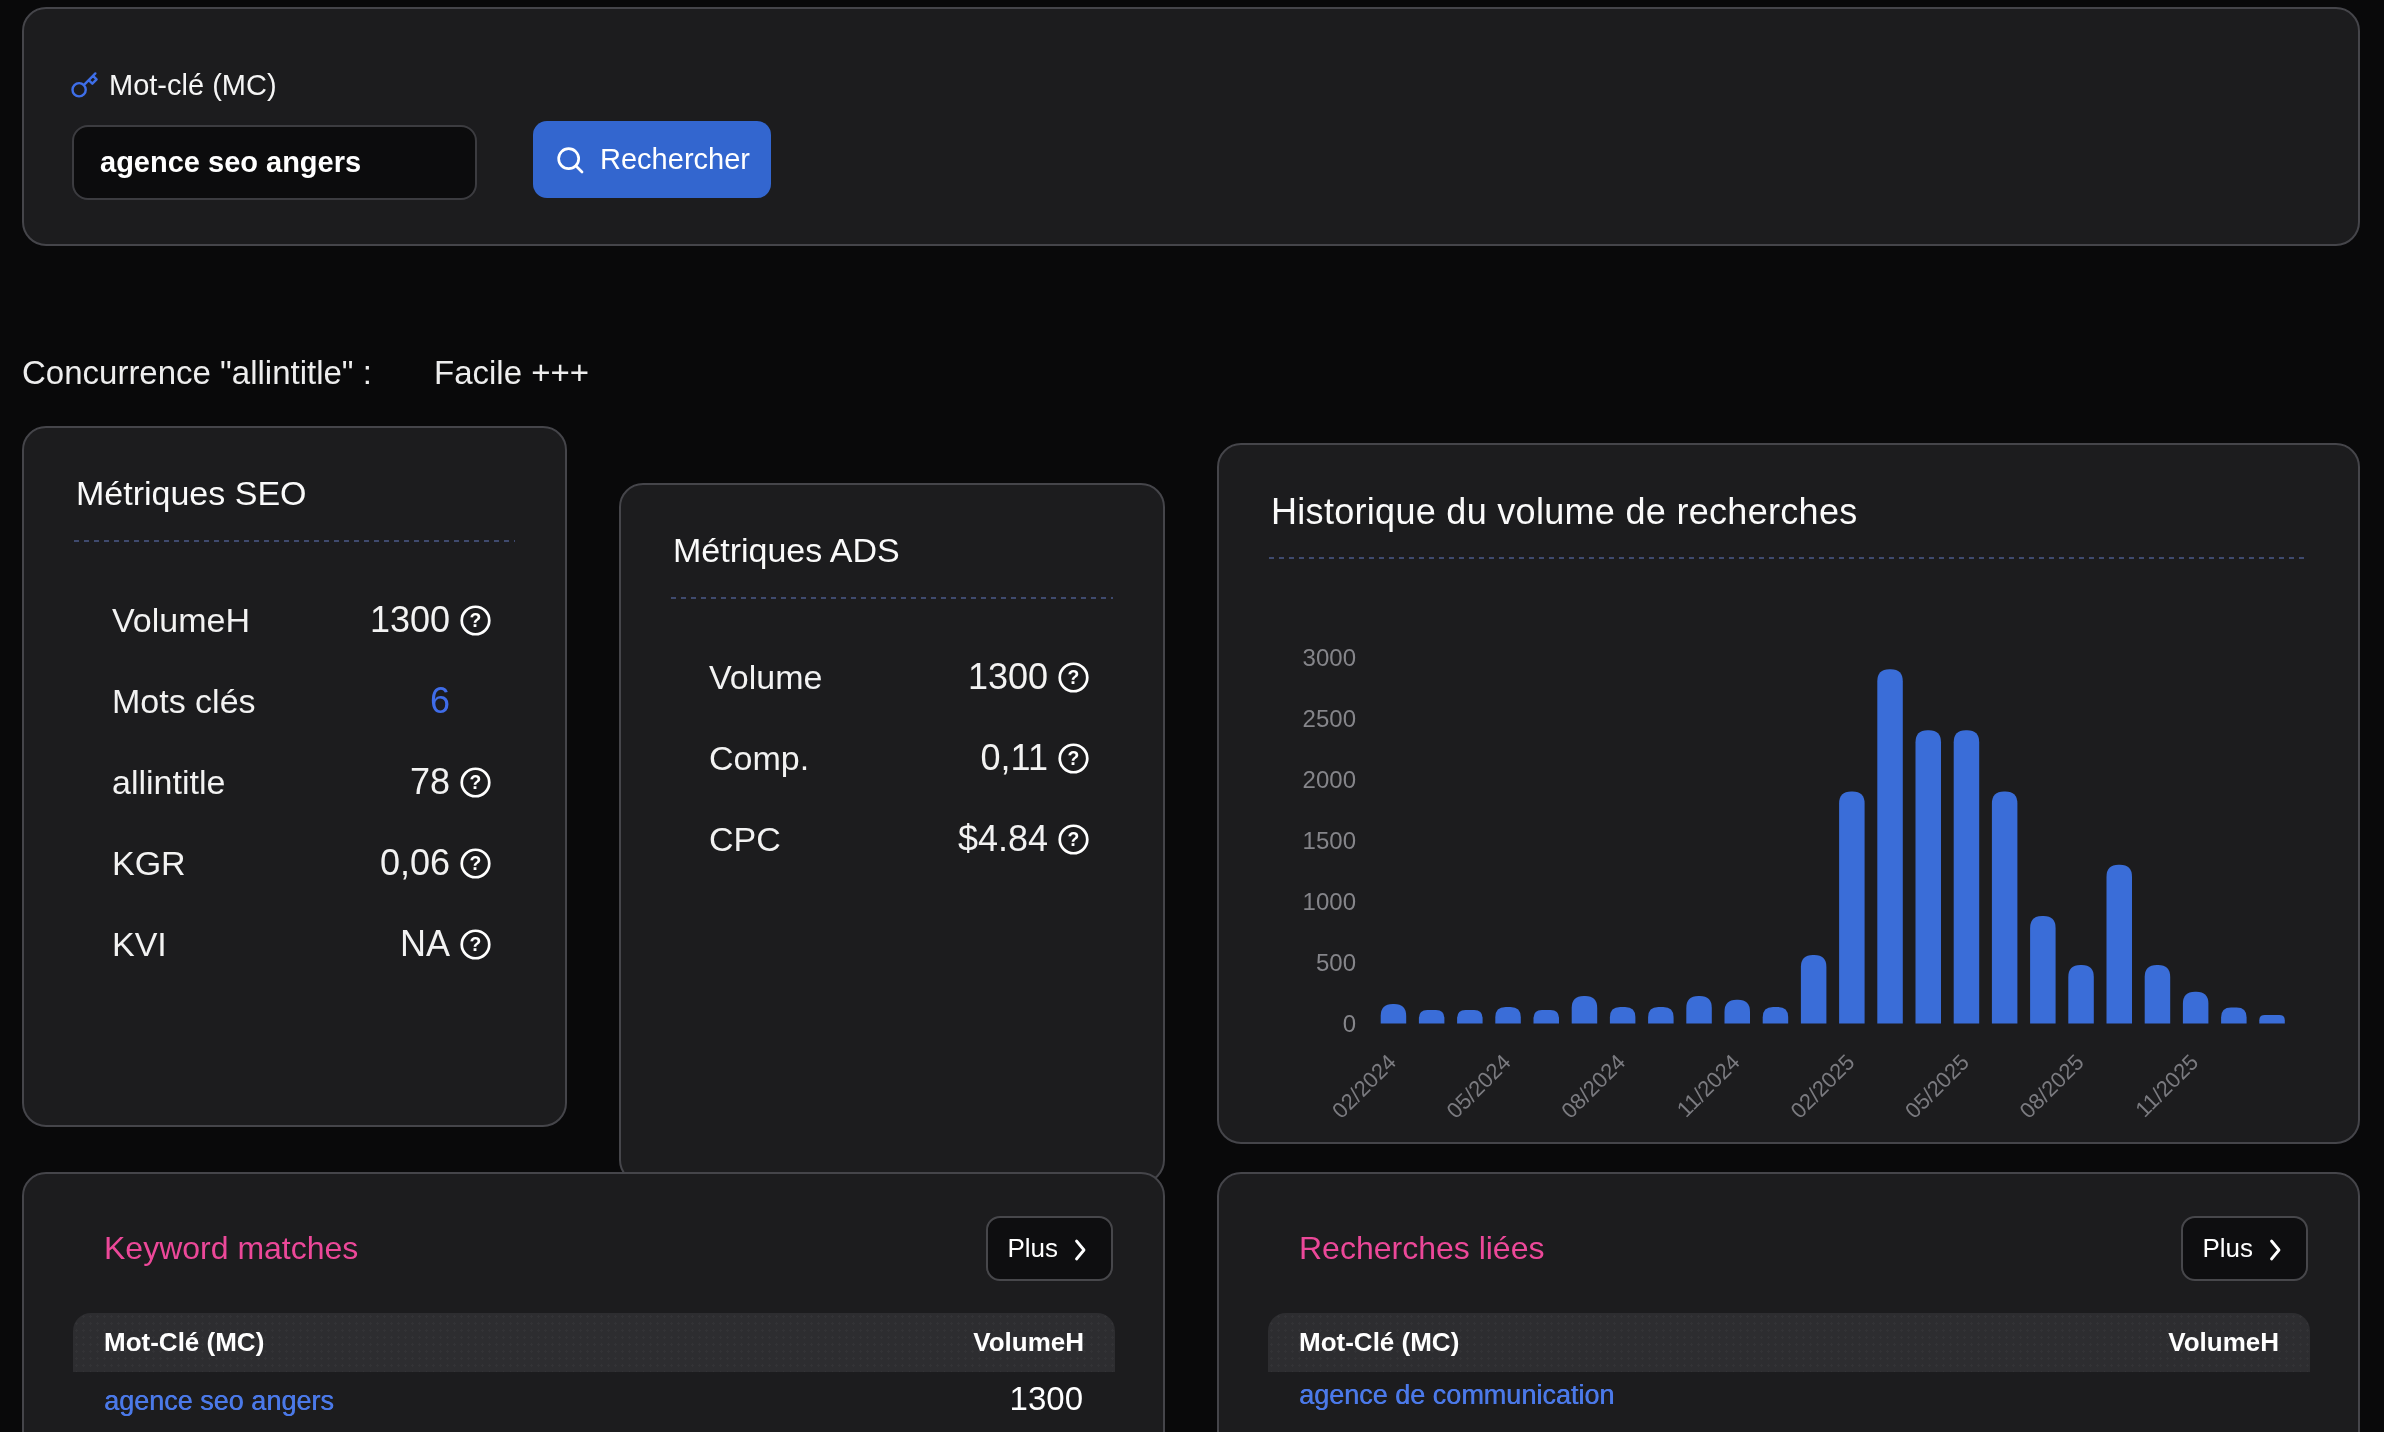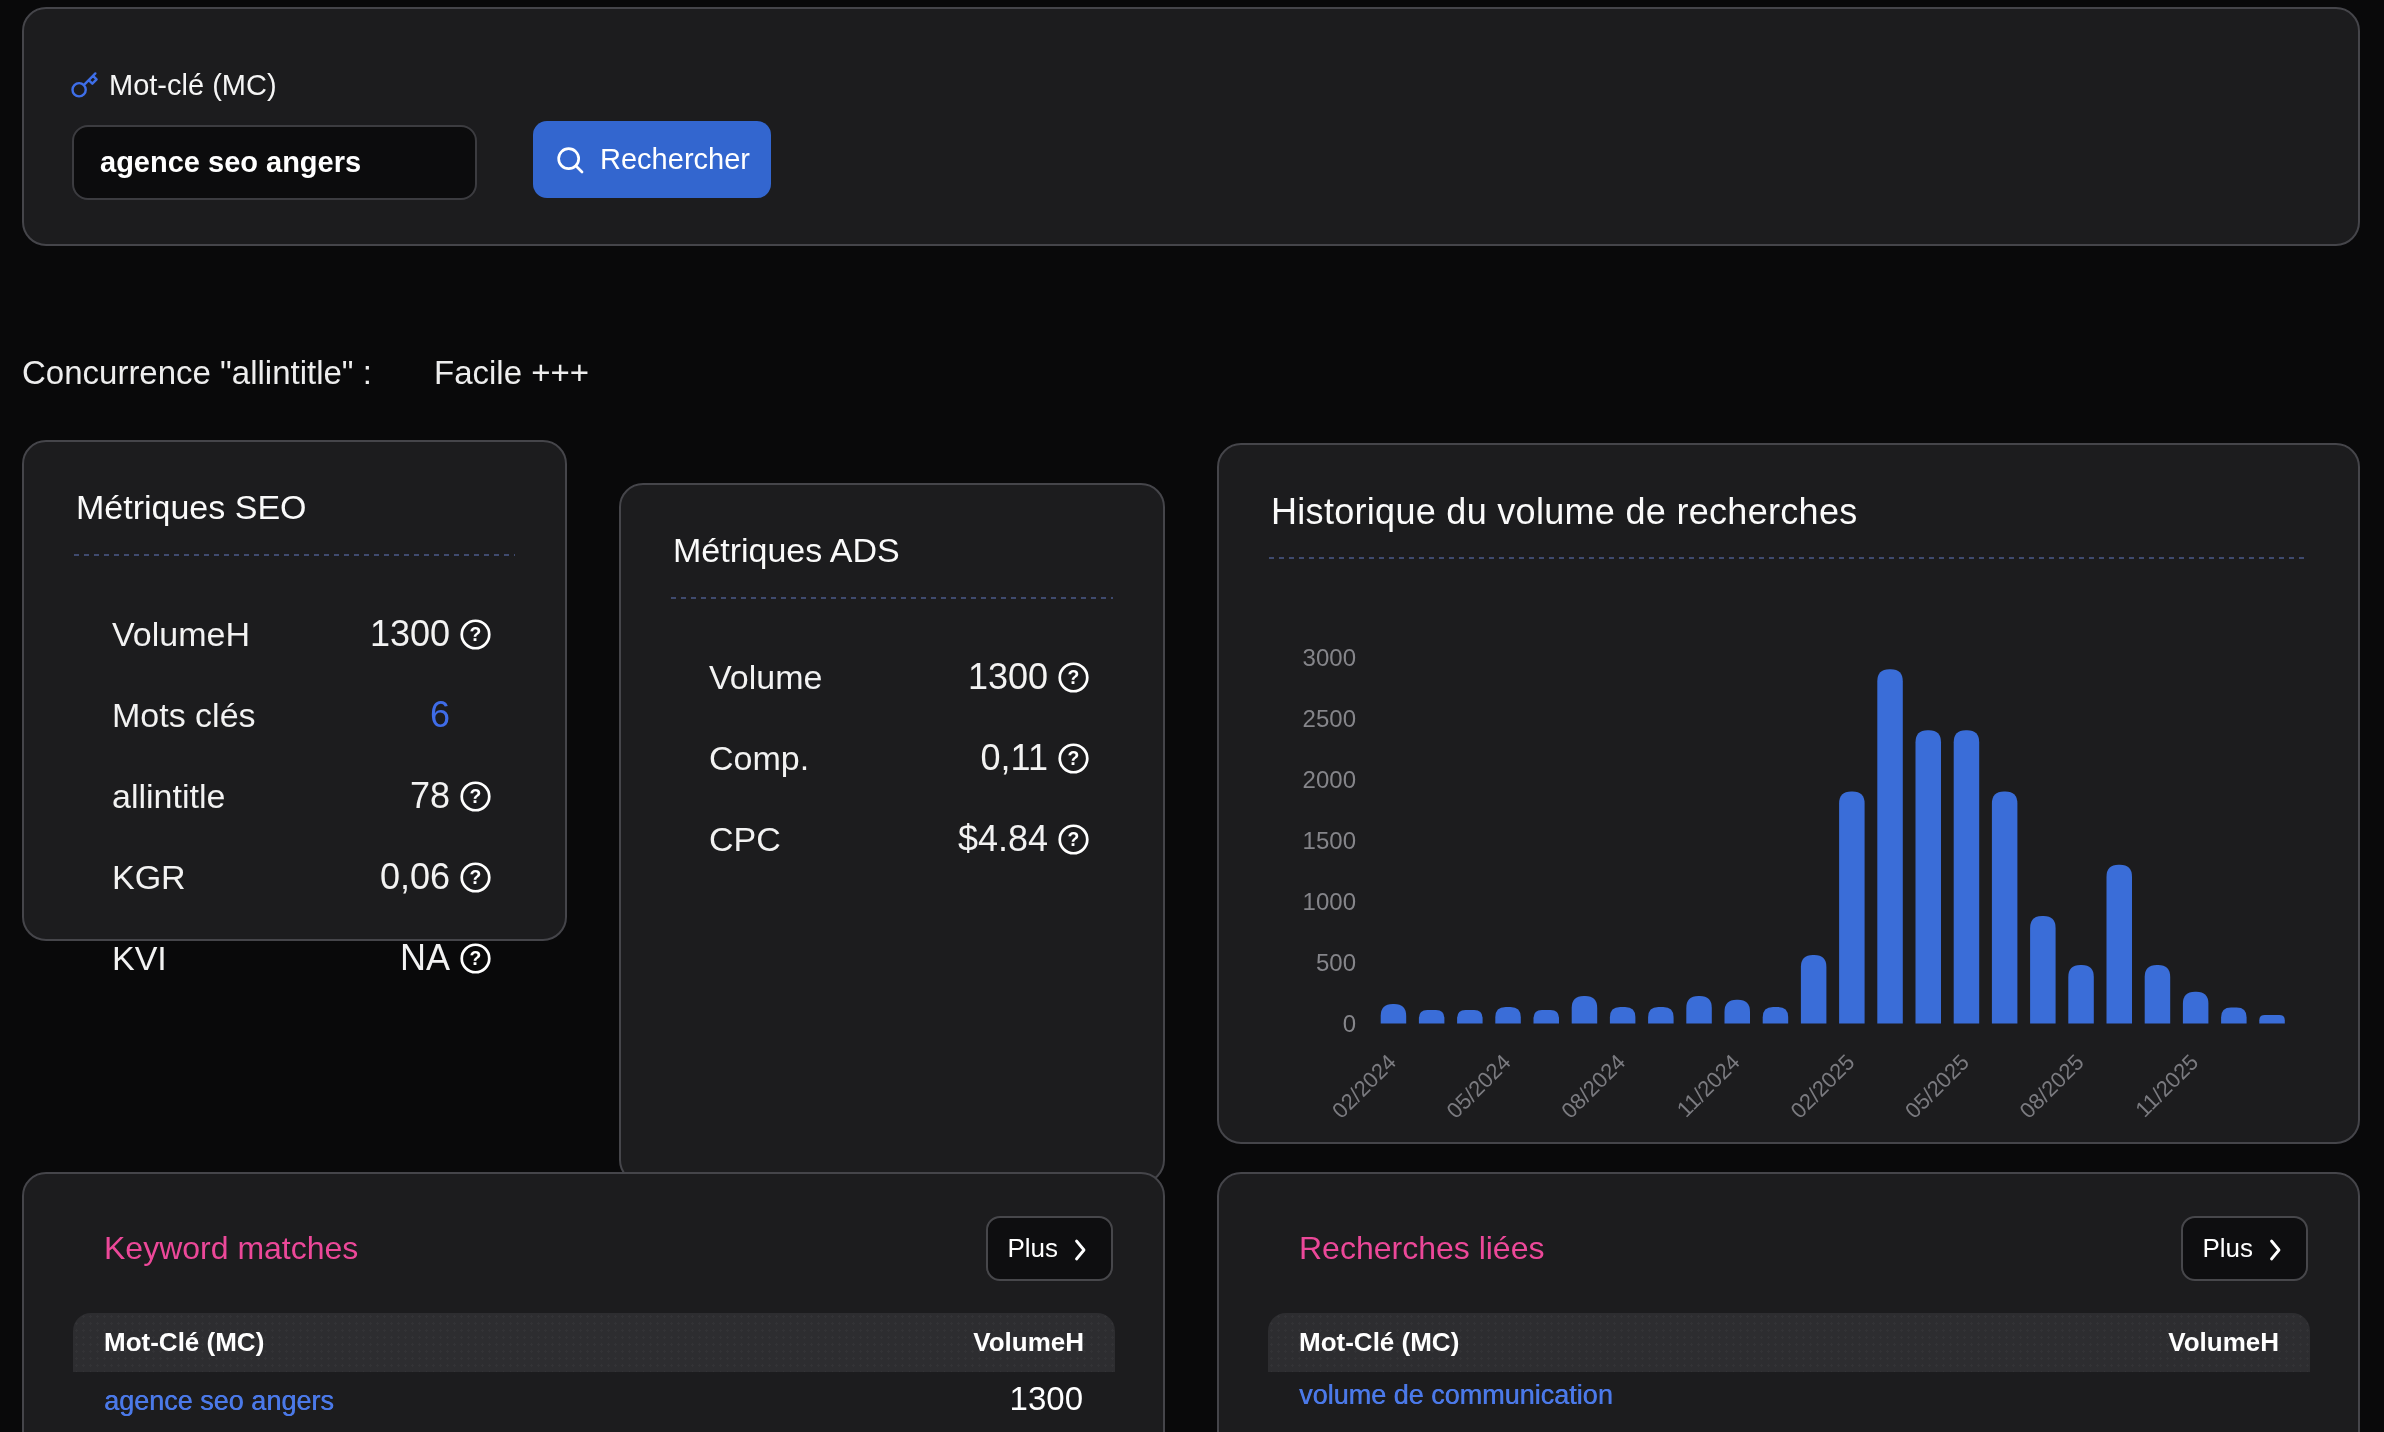--- a/index.html
+++ b/index.html
@@ -14,21 +14,21 @@
 .kinput { position:absolute; left:48px; top:116px; width:405px; height:75px; background:#0c0c0d; border:2px solid #3c3c40; border-radius:16px; color:#fff; font-size:29px; font-weight:600; line-height:71px; padding-left:26px; }
 .searchbtn { position:absolute; left:509px; top:112px; width:238px; height:77px; background:#3366cf; border-radius:14px; display:flex; align-items:center; justify-content:center; color:#fff; font-size:29px; }
 .searchbtn svg { width:32px; height:32px; margin-right:14px; }
 
 .statline { position:absolute; left:22px; font-size:33px; color:#ededed; }
 .statline .val2 { position:absolute; left:412px; top:0; white-space:nowrap; }
 #sl1 { top:278px; }
 #sl2 { top:354px; }
 .green { color:#4ccd50; }
 
-.c1 { left:22px; top:440px; width:545px; height:501px; }
+.c1 { left:22px; top:426px; width:545px; height:701px; }
 .c2 { left:619px; top:443px; width:546px; height:701px;margin-top:40px; }
 .c3 { left:1217px; top:443px; width:1143px; height:701px;text-align:right; }
 .ct { color:#fafafa; font-size:34px; position:absolute; left:52px; top:46px; }
 .c3 .ct { font-size:36px; letter-spacing:0.3px; }
 .sep { position:absolute; left:50px; right:50px; top:112px; height:2px; background:repeating-linear-gradient(90deg,#3f4a6e 0 5px,transparent 5px 10px); }
 .rows { position:absolute; left:88px; right:74px; top:168px; }
 .mrow { display:flex; align-items:center; height:48px; margin-bottom:33px; font-size:34px; color:#f2f2f2; }
 .mrow .val { font-size:36px; }
 .mrow .lbl { flex:1; }
 .mrow .val { text-align:right; }
@@ -215,17 +215,17 @@
     <div class="plusbtn">Plus
       <svg viewBox="0 0 24 24" fill="none" stroke="#fff" stroke-width="2.8" stroke-linecap="round" stroke-linejoin="round">
           <path d="M8.5 4 L16 13 L8.5 22"></path>
         </svg>
     </div>
     <div class="thead">
         <span>Mot-Clé (MC)</span>
         <span class="r">VolumeH</span>
       </div>
     <div class="trow">
-        <a>volume de communication</a>
+        <a>agence de communication</a>
       </div>
   </div>
 
 </div>
 
 </body></html>

